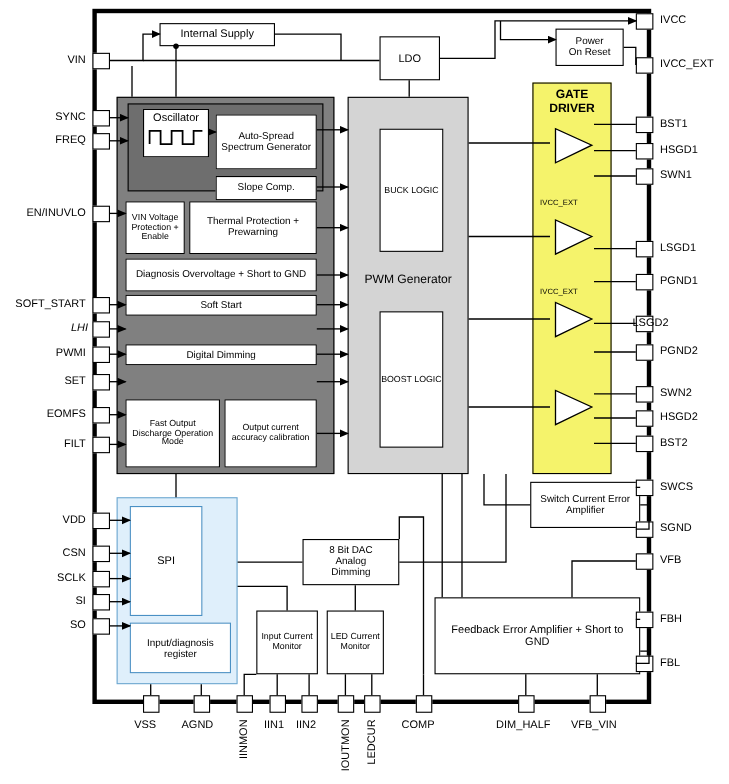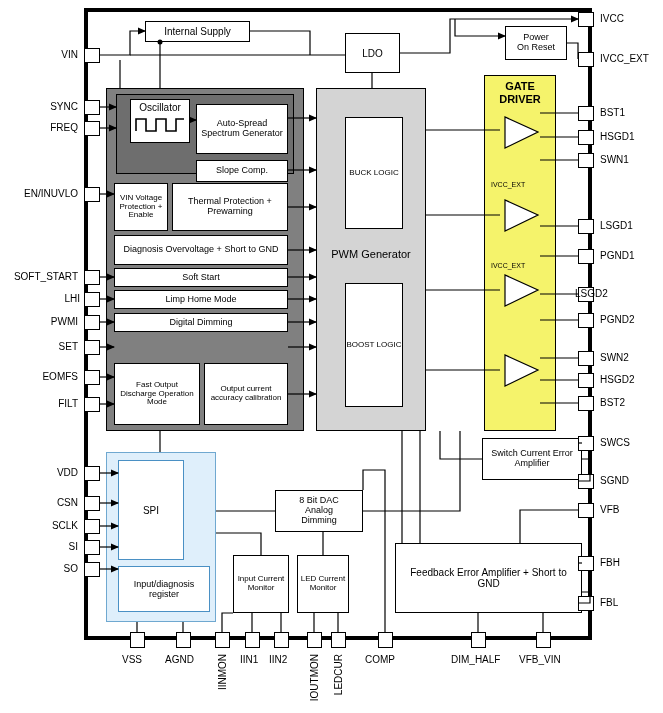--- a/index.html
+++ b/index.html
@@ -83,23 +83,20 @@
   </div>
 
   <div class="abs blk small" style="left:114px;top:235px;width:174px;height:30px;padding:0 4px;">
     <span>Diagnosis Overvoltage + Short to GND</span>
   </div>
 
   <div class="abs blk small" style="left:114px;top:268px;width:174px;height:19px;">
     <span>Soft Start</span>
   </div>
 
-  <div class="abs blk small" style="left:114px;top:290px;width:174px;height:19px;">
-    <span>Limp Home Mode</span>
-  </div>
 
   <div class="abs blk small" style="left:114px;top:313px;width:174px;height:19px;">
     <span>Digital Dimming</span>
   </div>
 
 
   <div class="abs blk tiny" style="left:114px;top:363px;width:86px;height:62px;padding:0 3px;">
     <span>Fast Output Discharge Operation Mode</span>
   </div>
 
@@ -168,21 +165,21 @@
   <div class="abs pad" style="left:84px;top:496px;width:16px;height:15px;"></div>
   <div class="abs pad" style="left:84px;top:519px;width:16px;height:15px;"></div>
   <div class="abs pad" style="left:84px;top:540px;width:16px;height:15px;"></div>
   <div class="abs pad" style="left:84px;top:562px;width:16px;height:15px;"></div>
 
   <div class="abs lbl lbl-r" style="left:0px;top:49px;width:78px;"><span>VIN</span></div>
   <div class="abs lbl lbl-r" style="left:0px;top:101px;width:78px;"><span>SYNC</span></div>
   <div class="abs lbl lbl-r" style="left:0px;top:122px;width:78px;"><span>FREQ</span></div>
   <div class="abs lbl lbl-r" style="left:0px;top:188px;width:78px;"><span>EN/INUVLO</span></div>
   <div class="abs lbl lbl-r" style="left:0px;top:271px;width:78px;"><span>SOFT_START</span></div>
-  <div class="abs lbl lbl-r" style="left:0px;top:293px;width:80px;"><span>LHI</span></div>
+  <div class="abs lbl lbl-r" style="left:0px;top:293px;width:80px;font-style:italic;"><span>LHI</span></div>
   <div class="abs lbl lbl-r" style="left:0px;top:316px;width:78px;"><span>PWMI</span></div>
   <div class="abs lbl lbl-r" style="left:0px;top:341px;width:78px;"><span>SET</span></div>
   <div class="abs lbl lbl-r" style="left:0px;top:371px;width:78px;"><span>EOMFS</span></div>
   <div class="abs lbl lbl-r" style="left:0px;top:398px;width:78px;"><span>FILT</span></div>
   <div class="abs lbl lbl-r" style="left:0px;top:467px;width:78px;"><span>VDD</span></div>
   <div class="abs lbl lbl-r" style="left:0px;top:497px;width:78px;"><span>CSN</span></div>
   <div class="abs lbl lbl-r" style="left:0px;top:520px;width:78px;"><span>SCLK</span></div>
   <div class="abs lbl lbl-r" style="left:0px;top:541px;width:78px;"><span>SI</span></div>
   <div class="abs lbl lbl-r" style="left:0px;top:563px;width:78px;"><span>SO</span></div>
 

